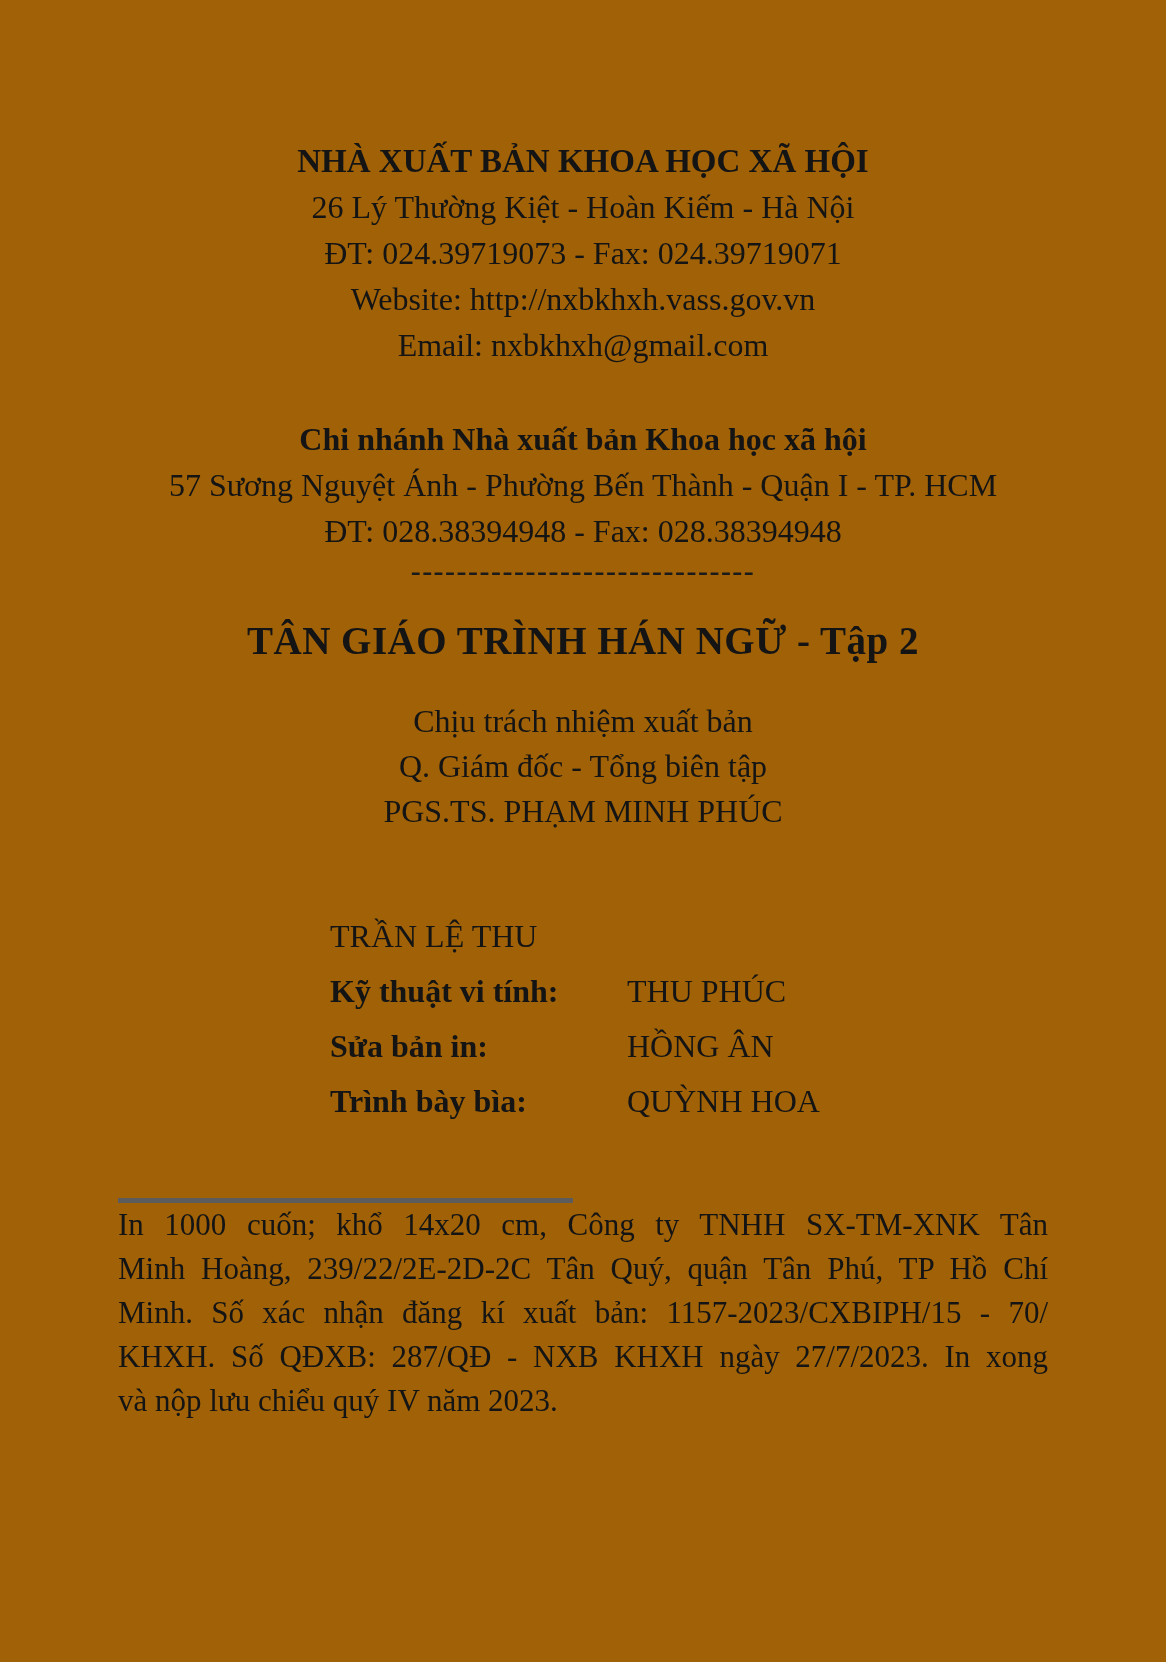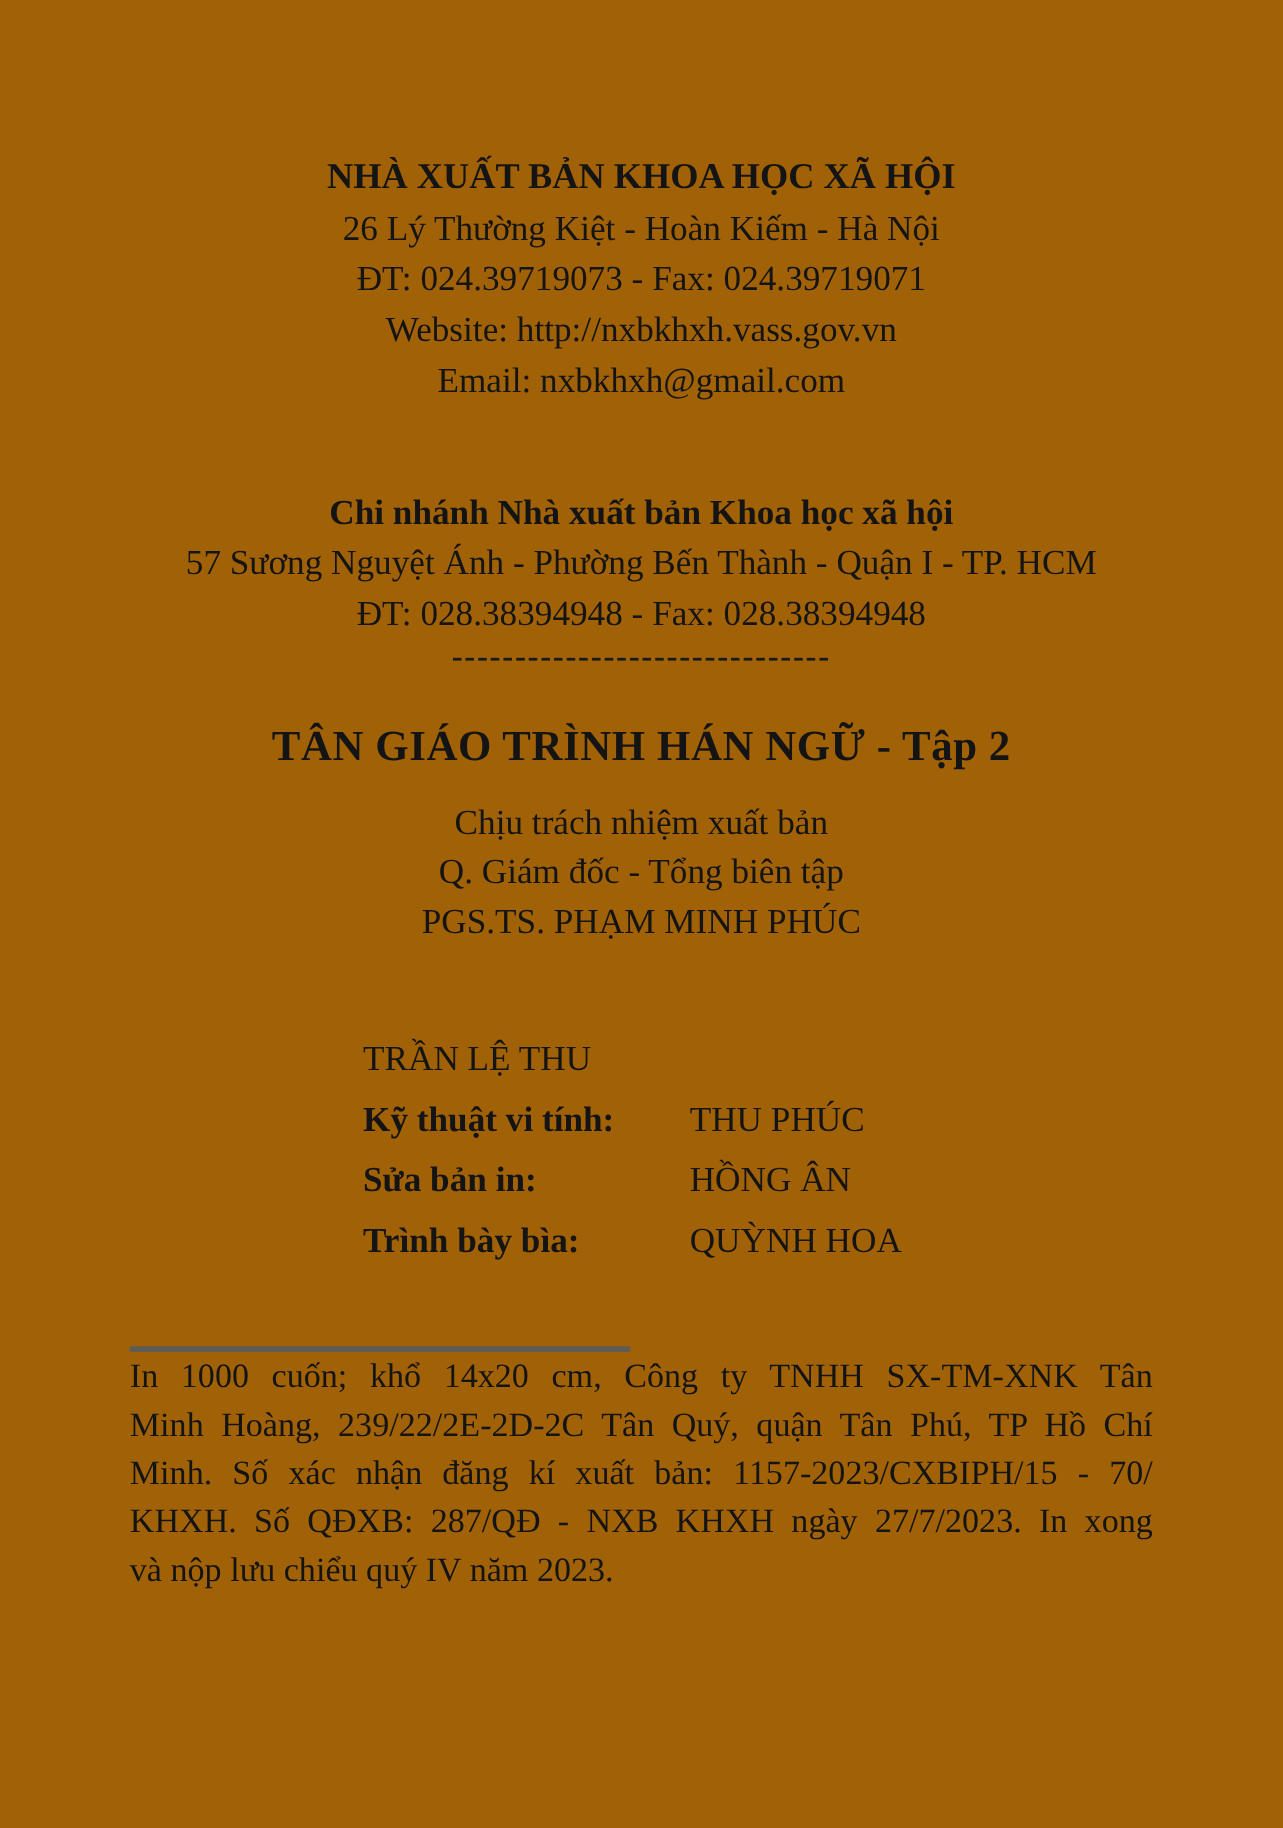--- a/index.html
+++ b/index.html
@@ -25,46 +25,46 @@
     font-size: 32px;
     line-height: 46px;
   }
   .publisher .name {
     font-weight: bold;
     font-size: 33px;
   }
 
   
   .branch {
-    margin-top: 74px;
+    margin-top: 48px;
     font-size: 32px;
     line-height: 46px;
   }
   .branch .name {
     font-weight: bold;
   }
   .dashes {
     font-size: 30px;
     line-height: 34px;
     letter-spacing: 1.5px;
     font-weight: bold;
     color: #1a1a1a;
   }
 
   
   .book-title {
-    margin-top: 42px;
+    margin-top: 30px;
     font-size: 39px;
     font-weight: bold;
     letter-spacing: 0.5px;
   }
 
   
   .responsibility {
-    margin-top: 24px;
+    margin-top: 36px;
     font-size: 32px;
     line-height: 45px;
   }
 
   
   .credits {
     margin-top: 84px;
     margin-left: 330px;
     font-size: 32px;
   }

